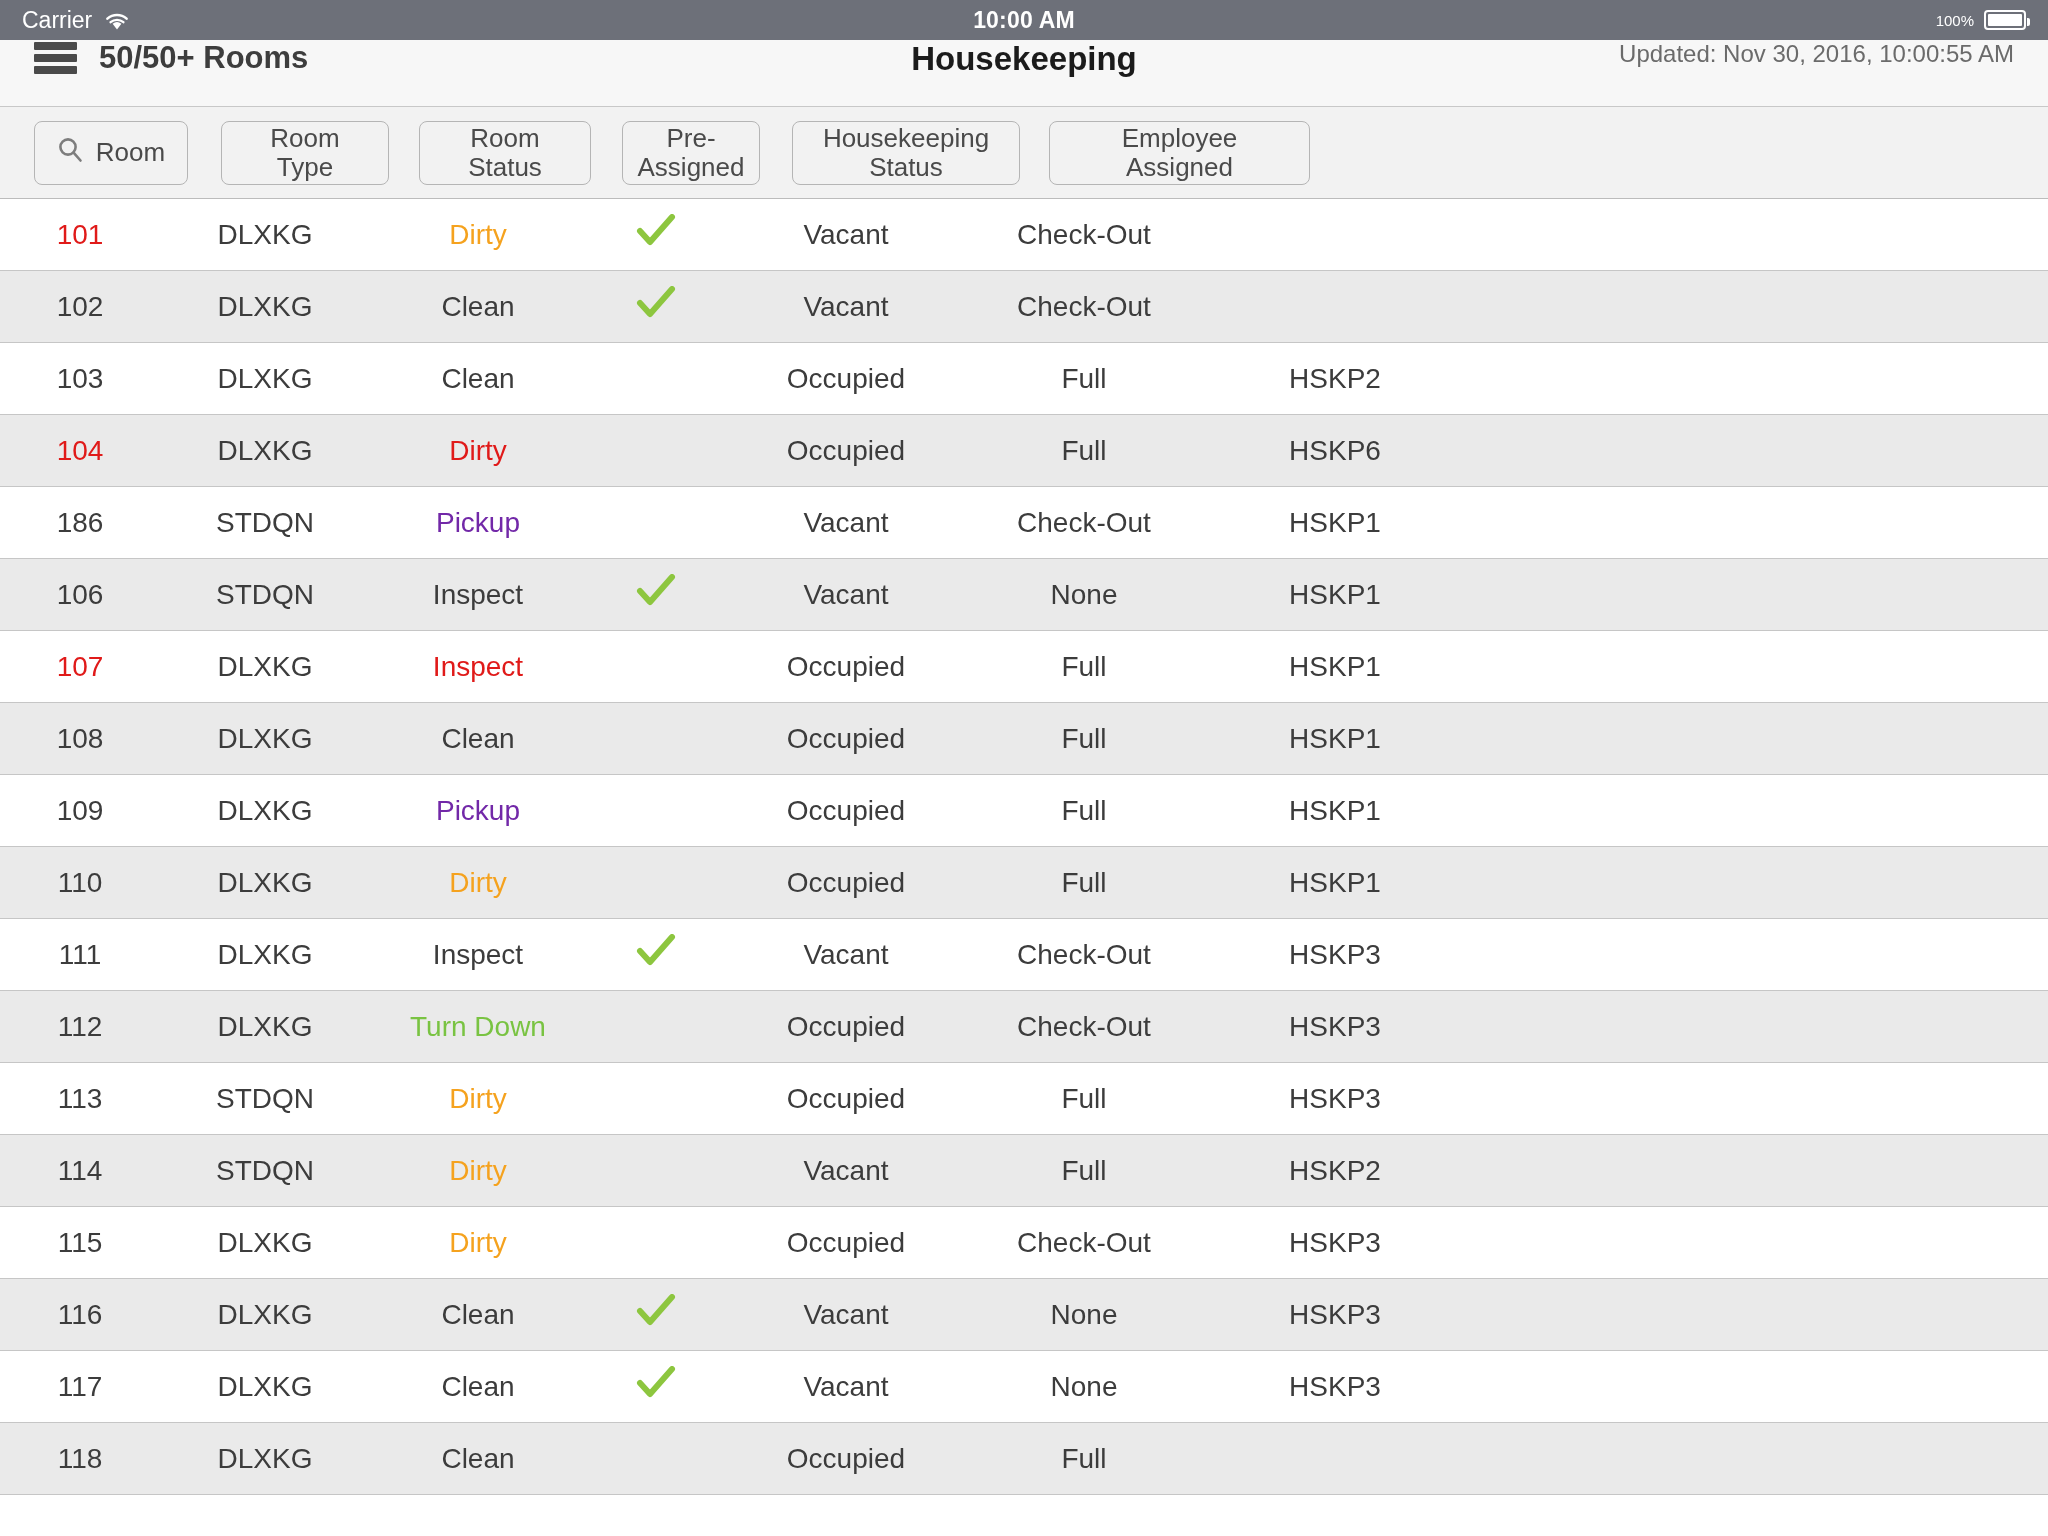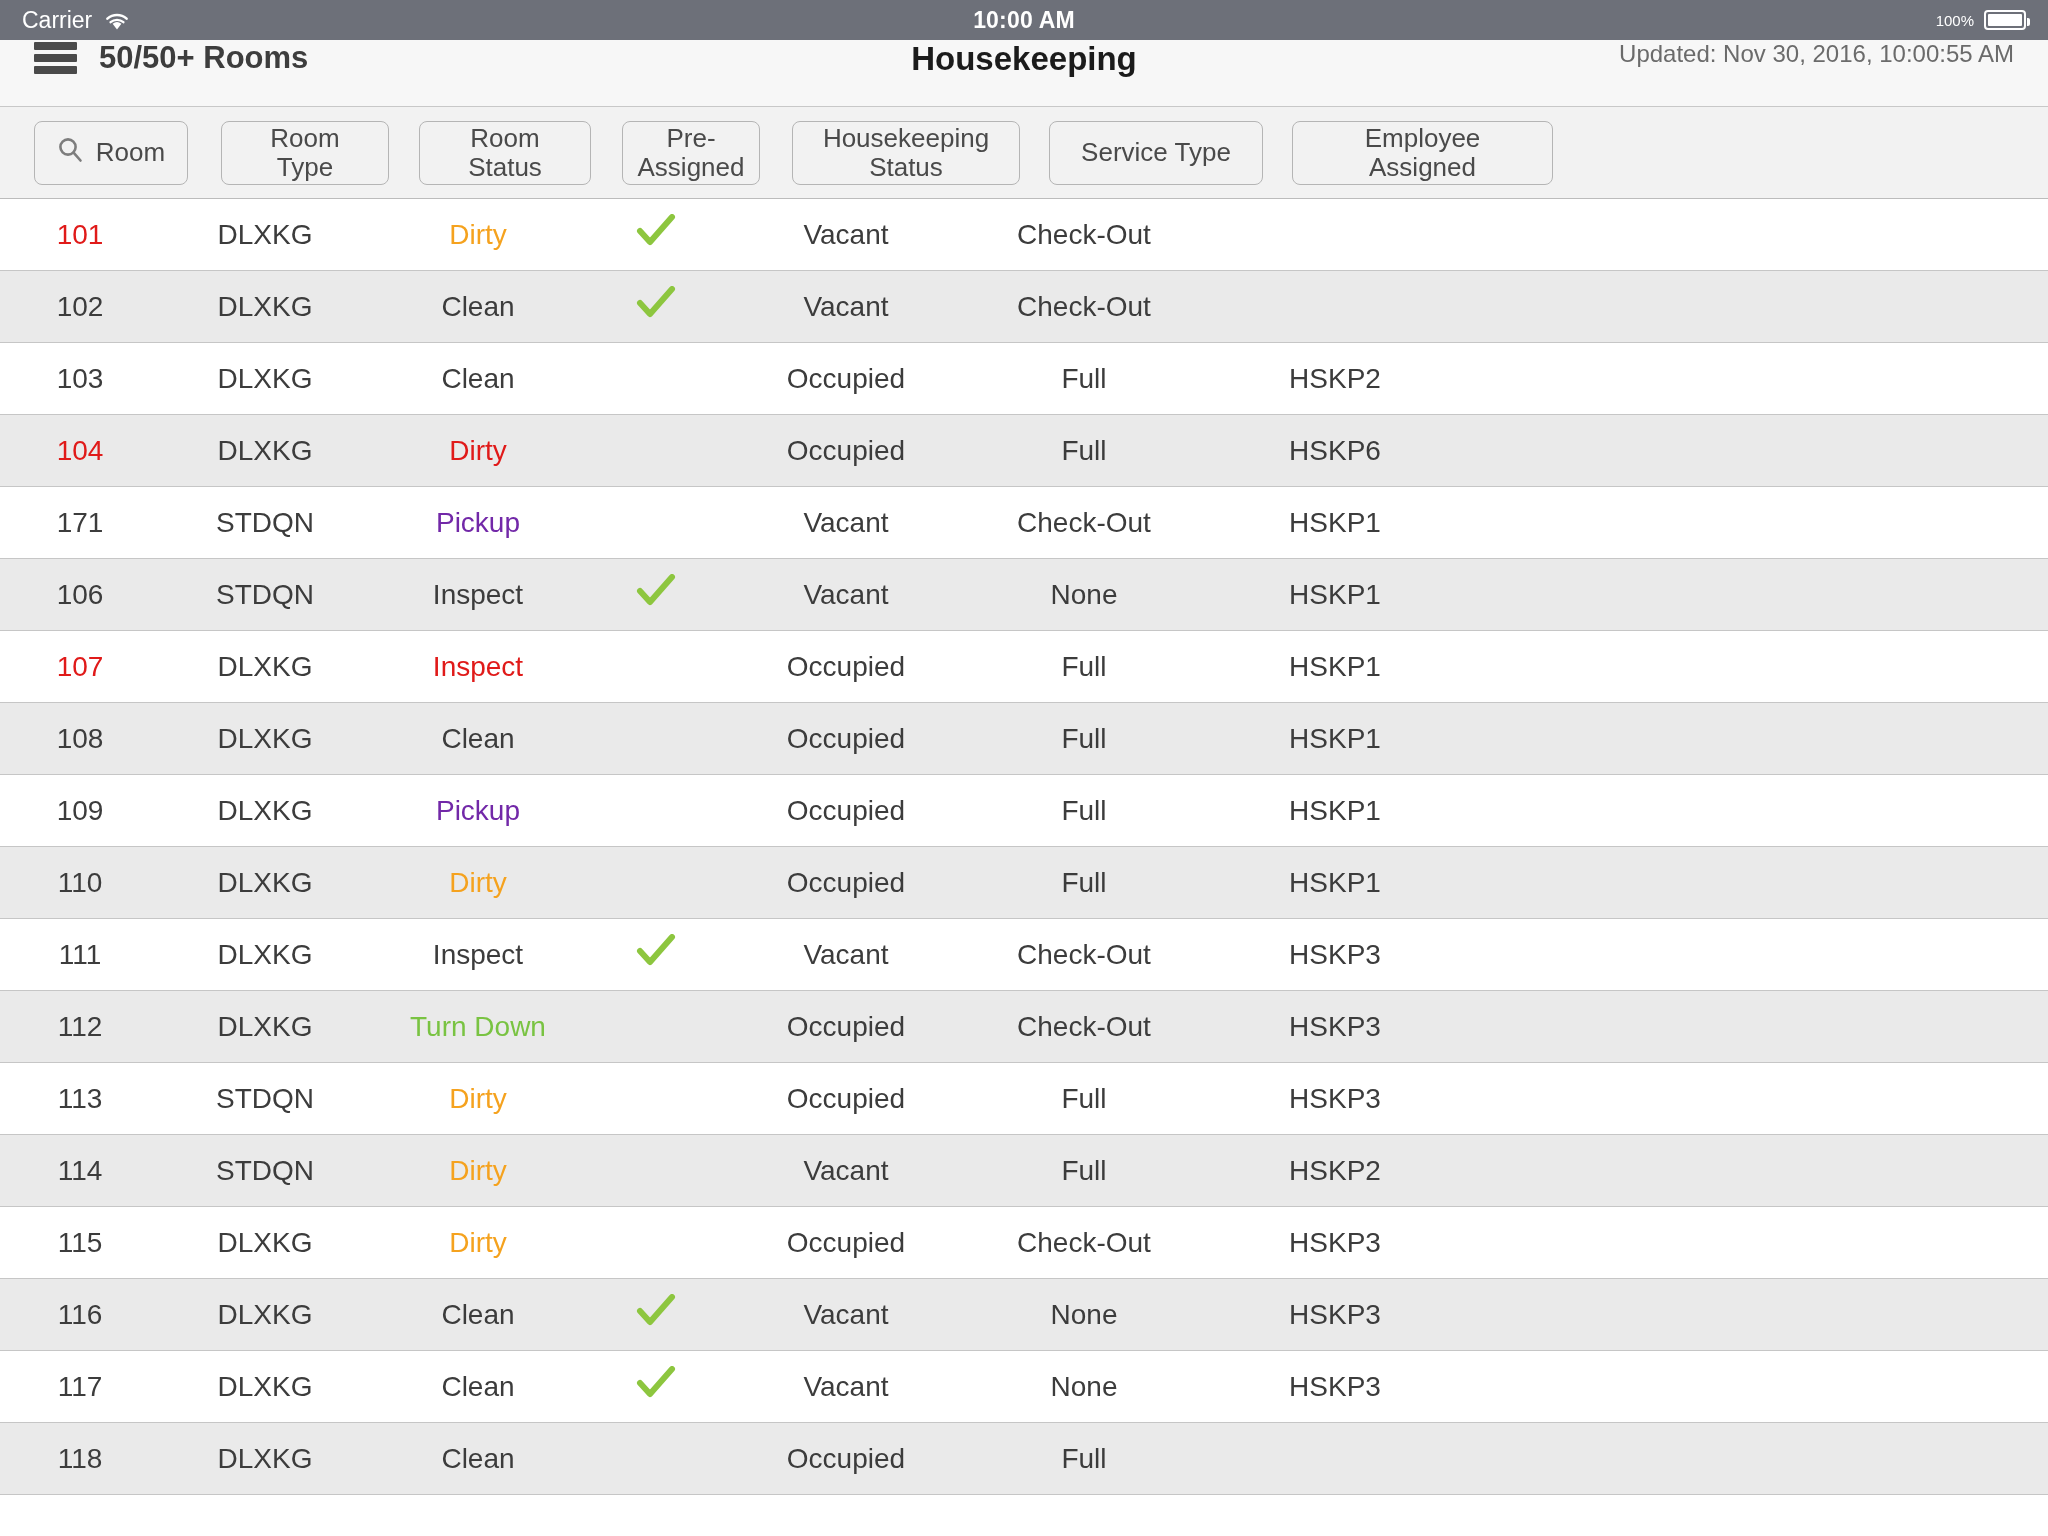--- a/index.html
+++ b/index.html
@@ -186,23 +186,20 @@
   <div class="fbtn w-pre">
     <span class="lbl">Pre-
 Assigned</span>
   </div>
 
   <div class="fbtn w-hkstatus">
     <span class="lbl">Housekeeping
 Status</span>
   </div>
 
-  <div class="fbtn w-service">
-    <span class="lbl">Service Type</span>
-  </div>
 
   <div class="fbtn w-employee">
     <span class="lbl">Employee Assigned</span>
   </div>
 
 </div>
 
 <div class="table" id="room-table">
     <div class="row odd">
       <div class="c c-room room-red">101</div>
@@ -238,21 +235,21 @@
     <div class="row even">
       <div class="c c-room room-red">104</div>
       <div class="c c-type">DLXKG</div>
       <div class="c c-status st-red">Dirty</div>
       <div class="c c-pre"></div>
       <div class="c c-hkstatus">Occupied</div>
       <div class="c c-service">Full</div>
       <div class="c c-employee">HSKP6</div>
     </div>
     <div class="row odd">
-      <div class="c c-room">171</div>
+      <div class="c c-room">186</div>
       <div class="c c-type">STDQN</div>
       <div class="c c-status st-pickup">Pickup</div>
       <div class="c c-pre"></div>
       <div class="c c-hkstatus">Vacant</div>
       <div class="c c-service">Check-Out</div>
       <div class="c c-employee">HSKP1</div>
     </div>
     <div class="row even">
       <div class="c c-room">106</div>
       <div class="c c-type">STDQN</div>

